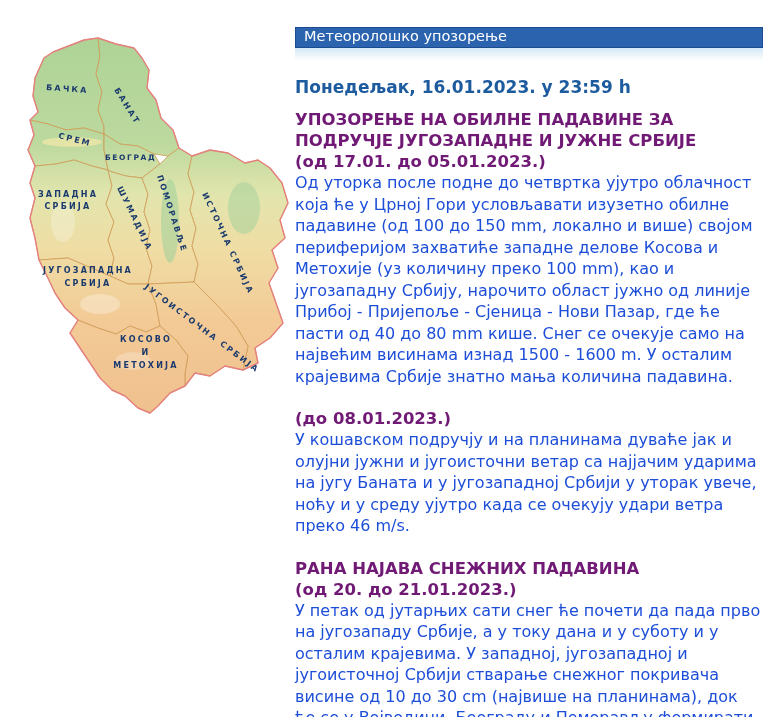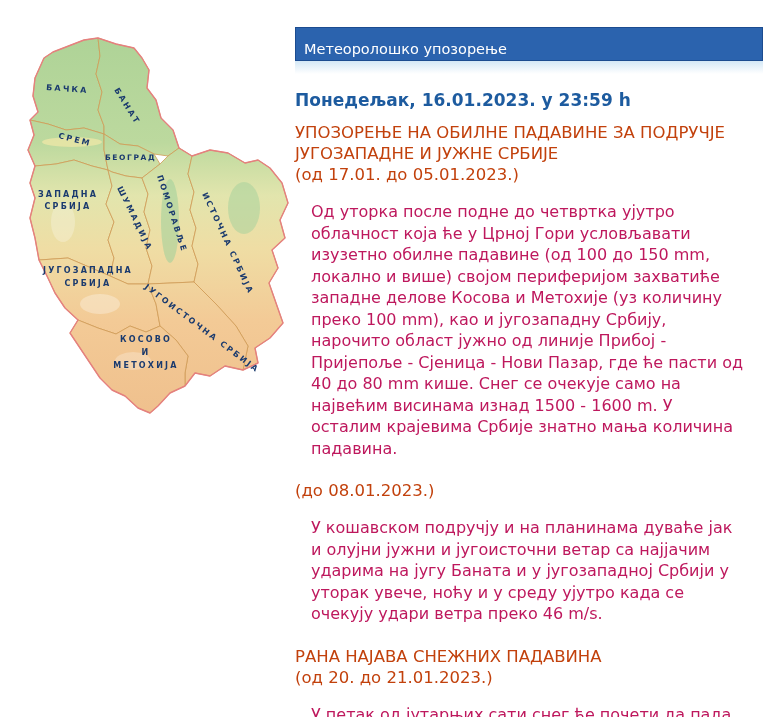--- a/index.html
+++ b/index.html
@@ -6,26 +6,26 @@
   body{width:770px;height:717px;font-family:"DejaVu Sans",sans-serif;}
   .root{position:relative;width:770px;height:717px;overflow:hidden;background:#fff;}
 
   .page-title{position:absolute;left:18px;top:4px;font-size:13.5px;font-weight:bold;
     color:#1d5fae;letter-spacing:.3px;}
 
   .map-wrap{position:absolute;left:8px;top:26px;width:285px;height:398px;}
 
   .panel{position:absolute;left:295px;top:27px;width:468px;}
   .panel-header{background:#2b63ae;border:1px solid #1c4c90;color:#ffffff;
-    font-size:14.5px;padding:13px 8px 3px;}
+    font-size:14.5px;padding:0 8px 3px;}
   .panel-fade{height:13px;background:linear-gradient(#d4e8f6,#ffffff);}
   .date-line{color:#1d5b9f;font-weight:bold;font-size:17px;margin:16px 0 12px;}
   .sec{margin-bottom:21px;}
-  .sec-h{color:#c2410c;font-weight:normal;font-size:16.5px;line-height:21px;}
-  .sec-p{color:#be185d;font-size:16px;line-height:21.5px;margin:16px;}
+  .sec-h{color:#701a75;font-weight:bold;font-size:16.5px;line-height:21px;}
+  .sec-p{color:#1d4ed8;font-size:16px;line-height:21.5px;margin:0;}
 
   .mlabel{font-family:"DejaVu Sans",sans-serif;font-weight:bold;fill:#1a3a6e;
     font-size:8px;letter-spacing:2.2px;}
   .mlabel-sm{font-size:7.5px;letter-spacing:1.6px;}
   .region{stroke:#cf9a55;stroke-width:.8;stroke-linejoin:round;}
   .outline{fill:none;stroke:#e5807f;stroke-width:1.4;stroke-linejoin:round;}
 </style>
 </head>
 <body>
 

